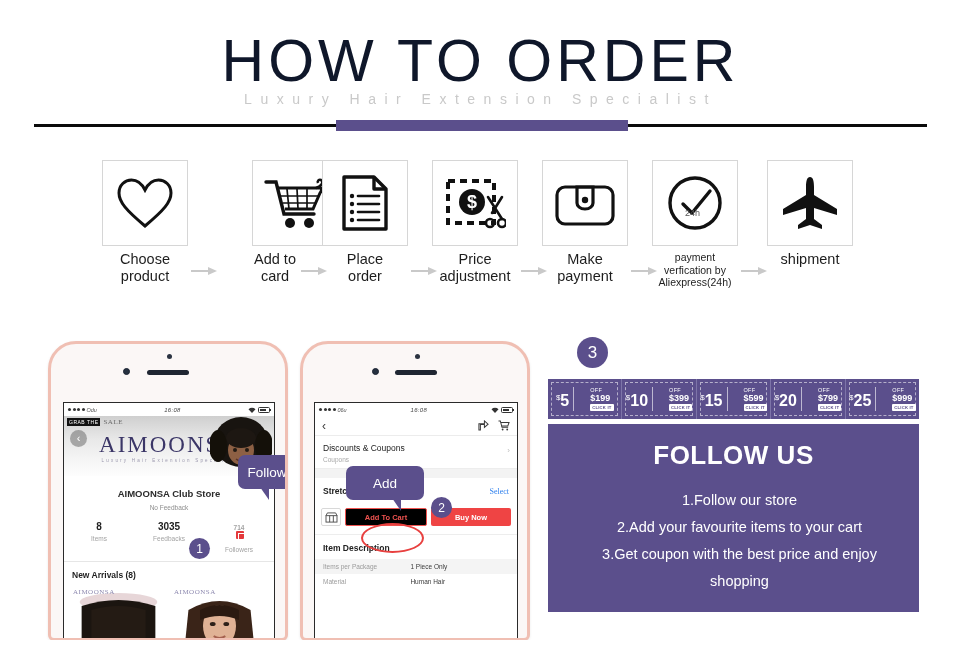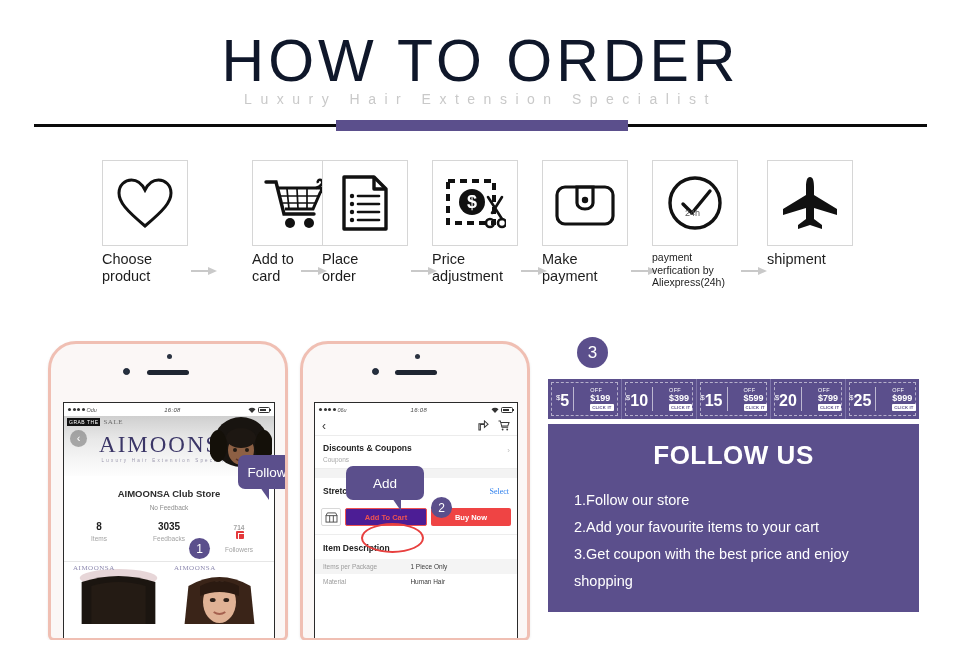--- a/index.html
+++ b/index.html
@@ -43,20 +43,21 @@
   .steps { position:absolute; left:0; top:160px; width:961px; height:140px; }
   .step { position:absolute; top:0; width:86px; }
   .step-box {
     width:86px; height:86px;
     border:1px solid #d6d6d6;
     background:#fff;
     display:flex; align-items:center; justify-content:center;
   }
   .step-label {
     margin-top:5px;
+    text-align:center;
     font-size:14.5px; line-height:17px;
     color:#1d1d1d;
   }
   .step-label.small { font-size:10.5px; line-height:12.5px; }
   .arrow {
     position:absolute; top:105px;
     width:26px; height:12px;
   }
   .arrow svg { display:block; }
 
@@ -163,41 +164,41 @@
   
   .p2-nav {
     height:20px; display:flex; align-items:center; justify-content:space-between;
     padding:0 7px; border-bottom:1px solid #ececec;
   }
   .p2-chev { font-size:12px; color:#3a3a3a; }
   .p2-navicons { display:flex; gap:9px; align-items:center; }
   .p2-row {
     padding:7px 8px 5px 8px; border-bottom:1px solid #ededed; position:relative;
   }
-  .p2-row-t { font-size:8.5px; font-weight:bold; color:#222; }
+  .p2-row-t { font-size:8.5px; font-weight:normal; color:#222; }
   .p2-row-s { font-size:6.5px; color:#a9a9a9; margin-top:3px; }
   .p2-chevr { position:absolute; right:7px; top:10px; font-size:8px; color:#bdbdbd; }
   .p2-spacer { height:9px; background:#f3f3f3; }
   .p2-lenrow {
     padding:8px; display:flex; align-items:center; justify-content:space-between;
   }
   .p2-len { font-size:8.5px; font-weight:bold; color:#222; }
   .p2-select { font-size:8px; color:#2f80ed;font-family:Liberation Serif, serif; }
   .p2-cartbar {
     display:flex; align-items:center; gap:4px; padding:4px 6px 8px 6px;
   }
   .p2-shop {
     width:20px; height:18px; border:1px solid #d8d8d8; border-radius:2px;
     display:flex; align-items:center; justify-content:center;
   }
   .p2-addcart {
     flex:1; height:18px; border:1px solid #ef5350; border-radius:2px;
     color:#ef5350; font-size:7.5px; font-weight:bold;
     display:flex; align-items:center; justify-content:center;
-    background:#4c1d95;
+    background:#000000;
   }
   .p2-buynow {
     flex:1; height:18px; border-radius:2px; background:#ef4444;
     color:#fff; font-size:7.5px; font-weight:bold;
     display:flex; align-items:center; justify-content:center;
   }
   .p2-ellipse {
     position:absolute; border:2px solid #e8403f; border-radius:50%;
     pointer-events:none;
   }
@@ -262,21 +263,21 @@
     padding:1px 2px; border-radius:1px; font-weight:bold;
   }
   .followpanel {
     position:absolute; left:548px; top:424px; width:371px; height:188px;
     background:#5b4f8c; color:#fff;
   }
   .fp-title {
     text-align:center; font-size:26px; font-weight:bold;
     padding-top:16px; letter-spacing:.5px;
   }
-  .fp-list { padding:16px 14px 0 26px; }
+  .fp-list { padding:16px 14px 0 26px;text-align:center; }
   .fp-li { font-size:14.5px; line-height:27px; }
 
   
   .bottombar {
     position:absolute; left:0; bottom:0; width:961px; height:18px; background:#ffffff;
   }
 </style>
 </head>
 <body>
 
@@ -498,20 +499,21 @@
         <div class="p1-stat">
           <b>3035</b>
           <span>Feedbacks</span>
         </div>
         <div class="p1-stat">
           <b><span>714</span><i class="p1-badge-red"></i></b>
           <span>Followers</span>
         </div>
       </div>
 
+      <div class="p1-newarr">New Arrivals (8)</div>
       <div class="p1-grid">
         <div class="p1-card">
           <span class="wm">AIMOONSA</span>
           <svg viewBox="0 0 100 62" width="100%" height="62" preserveAspectRatio="none">
             <rect width="100" height="62" fill="#fff"></rect>
             <ellipse cx="50" cy="16" rx="40" ry="9" fill="#e7d6d8"></ellipse>
             <path d="M12 20 Q50 8 88 20 L88 62 L12 62 Z" fill="#1b1510"></path>
             <path d="M22 24 Q50 16 78 24 L78 62 L22 62 Z" fill="#241b14"></path>
           </svg>
         </div>

